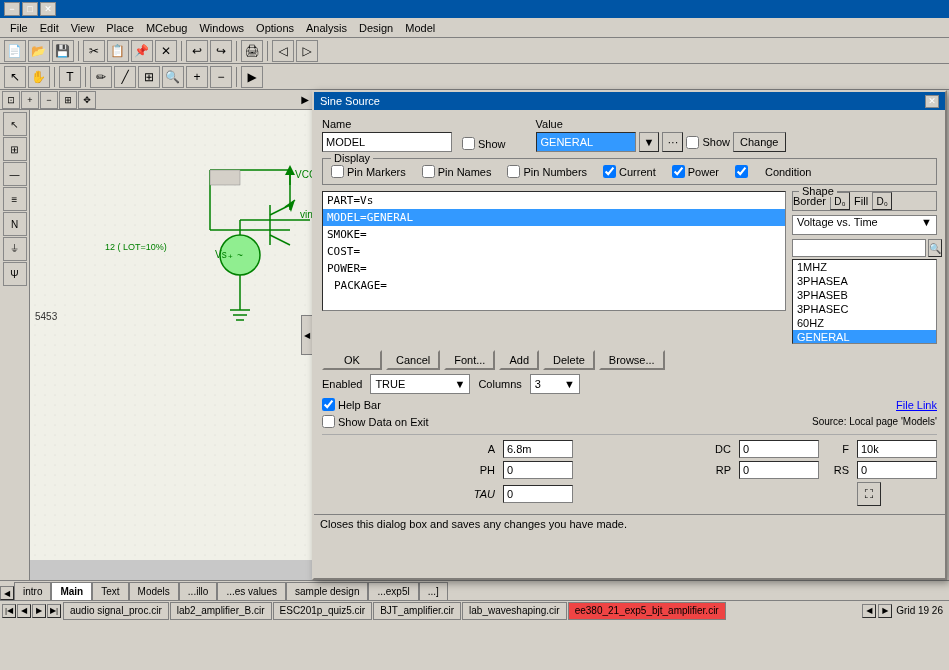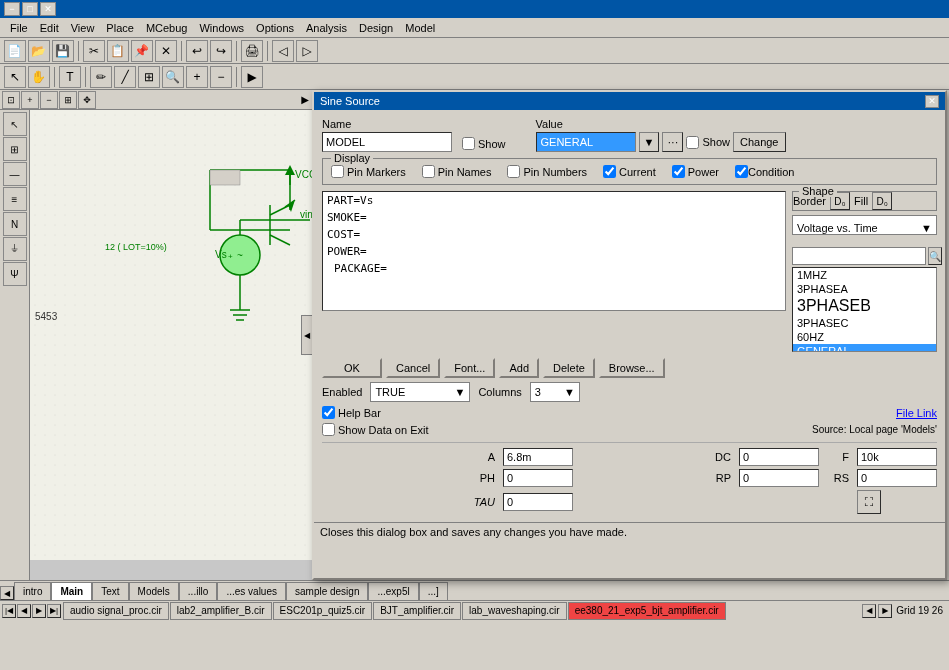--- a/index.html
+++ b/index.html
@@ -234,65 +234,66 @@
             <span>Pin Numbers</span>
           </label>
           <label style="display:flex;align-items:center;gap:3px;font-size:11px;">
             <input type="checkbox" checked="" style="">
             <span>Current</span>
           </label>
           <label style="display:flex;align-items:center;gap:3px;font-size:11px;">
             <input type="checkbox" checked="" style="">
             <span>Power</span>
           </label>
-          <label style="display:flex;align-items:center;gap:0;font-size:11px;">
+          <label style="display:flex;align-items:center;gap:17px;font-size:11px;">
             <input type="checkbox" checked="" style="">
             <span>Condition</span>
           </label>
         </div>
       </div>
 
       <div style="display:flex;gap:6px;margin-bottom:6px;">
 
         <div style="flex:1;">
           <div style="border:1px inset #808080;background:white;height:120px;overflow-y:auto;">
             <div style="padding:2px 4px;font-family:monospace;font-size:11px;">PART=Vs</div>
+            <div style="padding:2px 4px;font-family:monospace;font-size:11px;background:#3399ff;color:white;">MODEL=GENERAL</div>
             <div style="padding:2px 4px;font-family:monospace;font-size:11px;">SMOKE=</div>
             <div style="padding:2px 4px;font-family:monospace;font-size:11px;">COST=</div>
             <div style="padding:2px 4px;font-family:monospace;font-size:11px;">POWER=</div>
             <div style="padding:2px 11px;font-family:monospace;font-size:11px;">PACKAGE=</div>
           </div>
         </div>
 
         <div style="width:145px;">
 
           <div style="border:1px solid #808080;margin-bottom:4px;position:relative;">
             <div style="position:absolute;top:-7px;left:6px;background:#d4d0c8;padding:0 3px;font-size:11px;">Shape</div>
             <div style="display:flex;gap:4px;align-items:center;">
               <span style="font-size:11px;">Border</span>
               <div style="background:#d4d0c8;border:1px outset #808080;width:20px;height:18px;display:flex;align-items:center;justify-content:center;cursor:pointer;font-size:10px;">D₀</div>
               <span style="font-size:11px;">Fill</span>
               <div style="background:#d4d0c8;border:1px outset #808080;width:20px;height:18px;display:flex;align-items:center;justify-content:center;cursor:pointer;font-size:10px;">D₀</div>
             </div>
           </div>
 
-          <div style="background:white;border:1px solid #808080;height:20px;display:flex;align-items:flex-end;padding:0 4px;font-size:11px;justify-content:space-between;margin-bottom:12px;">
+          <div style="background:white;border:1px solid #808080;height:20px;display:flex;align-items:flex-start;padding:0 4px;font-size:11px;justify-content:space-between;margin-bottom:4px;">
             <span>Voltage vs. Time</span>
             <span>▼</span>
           </div>
 
           <div style="display:flex;gap:2px;margin-bottom:2px;">
             <input type="text" style="flex: 1 1 0%; height: 18px; border: 1px solid rgb(128, 128, 128); font-size: 10px; background: white;">
             <div style="background:#d4d0c8;border:1px outset #808080;width:18px;height:18px;display:flex;align-items:center;justify-content:center;cursor:pointer;font-size:10px;">🔍</div>
           </div>
 
           <div style="border:1px inset #808080;background:white;height:85px;overflow-y:auto;">
             <div style="padding:1px 4px;font-size:11px;cursor:pointer;">1MHZ</div>
             <div style="padding:1px 4px;font-size:11px;cursor:pointer;">3PHASEA</div>
-            <div style="padding:1px 4px;font-size:16px;cursor:pointer;">3PHASEB</div>
+            <div style="padding:1px 4px;font-size:11px;cursor:pointer;">3PHASEB</div>
             <div style="padding:1px 4px;font-size:11px;cursor:pointer;">3PHASEC</div>
             <div style="padding:1px 4px;font-size:11px;cursor:pointer;">60HZ</div>
             <div style="padding:1px 4px;font-size:11px;cursor:pointer;background:#3399ff;color:white;">GENERAL</div>
           </div>
         </div>
       </div>
 
       <div style="display:flex;gap:4px;margin-bottom:4px;">
         <button style="background:#d4d0c8;border:2px outset #d4d0c8;padding:2px 12px;font-size:11px;cursor:pointer;min-width:60px;">OK</button>
         <button style="background:#d4d0c8;border:2px outset #d4d0c8;padding:2px 8px;font-size:11px;cursor:pointer;">Cancel</button>

